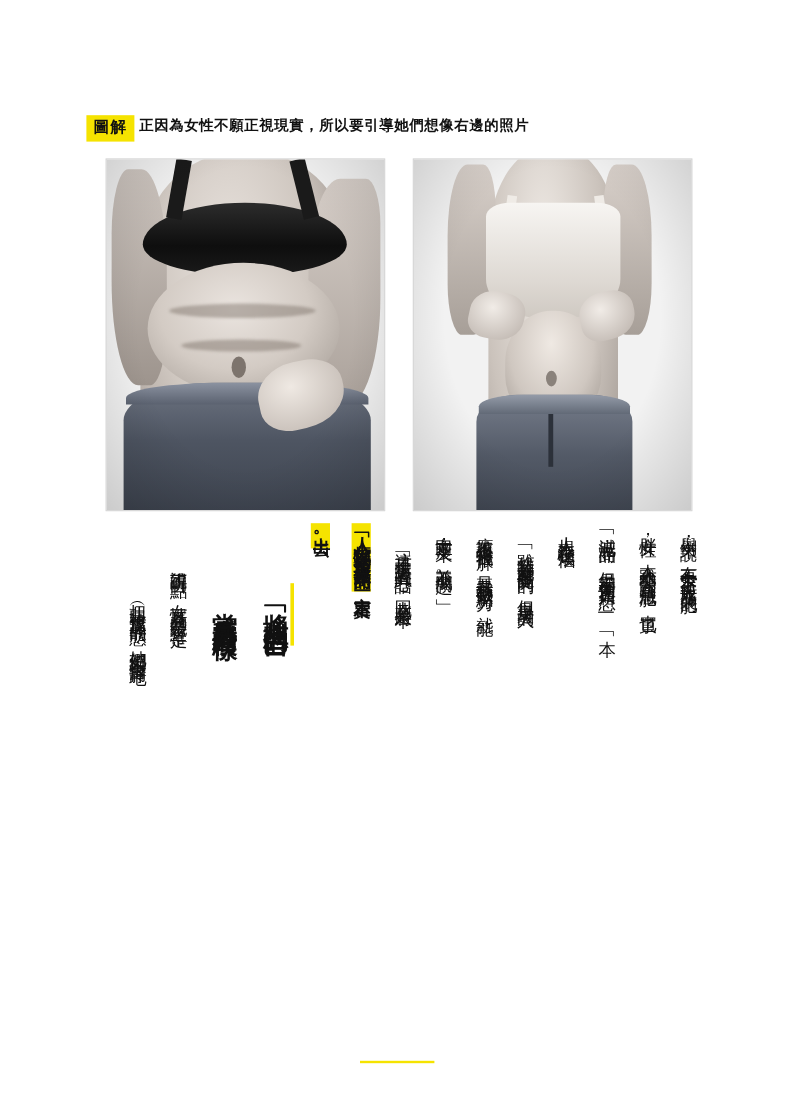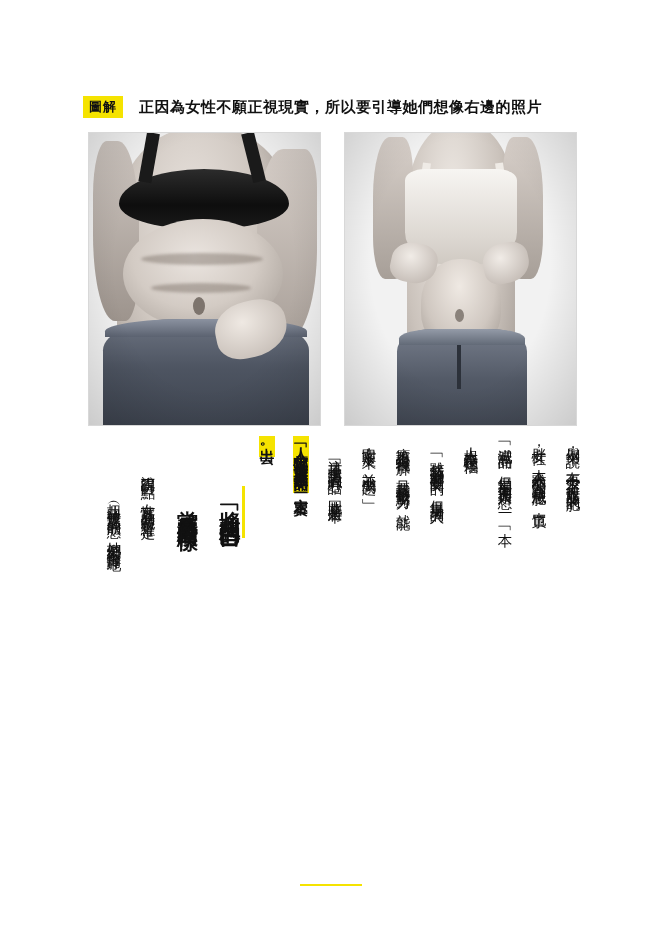--- a/index.html
+++ b/index.html
@@ -15,40 +15,40 @@
     width: 663px;
     height: 932px;
     background: #ffffff;
     overflow: hidden;
     margin: 0 auto;
   }
 
   
   #caption-row {
     position: absolute;
-    left: 83px;
+    left: 72px;
     top: 96px;
     width: 490px;
     height: 22px;
     display: flex;
-    align-items: center;
+    align-items: flex-start;
   }
   #caption-badge {
     background: #f5e300;
     color: #111;
     font-size: 13px;
     font-weight: bold;
     line-height: 1;
     padding: 4px 6px 5px 6px;
     letter-spacing: 1px;
     font-family: "DejaVu Sans", sans-serif;
   }
   #caption-text {
-    margin-left: 16px;
-    font-size: 15px;
+    margin-left: 4px;
+    font-size: 12px;
     color: #111;
     font-weight: bold;
     letter-spacing: 0.5px;
     white-space: nowrap;
     font-family: "DejaVu Sans", sans-serif;
   }
 
   
   .photo {
     position: absolute;

